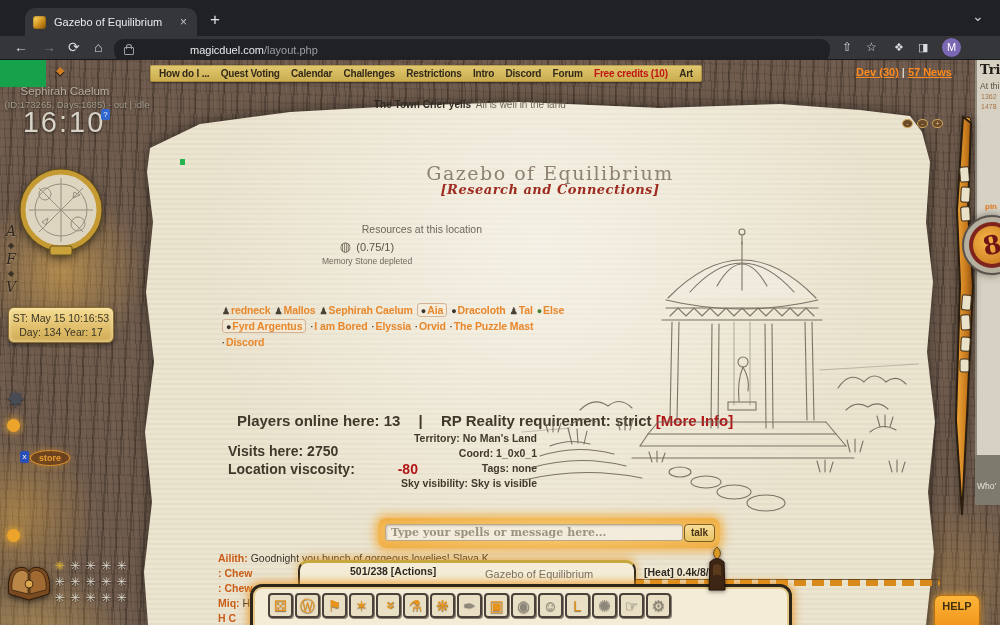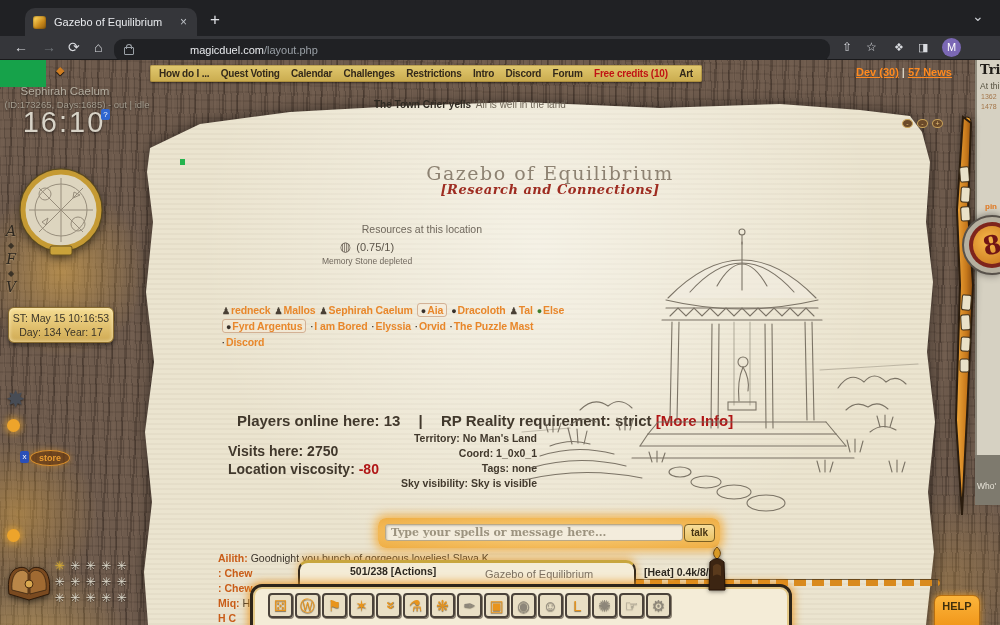--- a/index.html
+++ b/index.html
@@ -101,21 +101,21 @@
   .pline{height:16px;white-space:nowrap;}
   .pl{color:#e8872b;font-weight:bold;font-size:10.5px;letter-spacing:-.1px;margin-right:4px;}
   .pl .picon{font-size:9px;color:#4a4136;margin-right:1px;}
   .pl .picon.g{color:#3f7d2c;}
   .pl .picon.d{color:#38302a;}
   .pl.boxed{border:1px solid rgba(190,140,105,.6);background:rgba(255,240,220,.3);border-radius:3px;padding:0 3px;}
   #online-line{left:237px;top:352px;font-size:15px;font-weight:bold;color:#41382c;z-index:2;white-space:nowrap;}
   #online-line .red{color:#b01515;}
   #online-line .div{margin:0 14px;}
   #visits-block{left:228px;top:382px;font-size:14px;font-weight:bold;color:#41382c;line-height:18px;z-index:2;white-space:nowrap;}
-  #visits-block .red{color:#b01515;}
+  #visits-block .red{color:#b01515;margin-left:39px;}
   #geo-block{left:337px;top:371px;width:200px;text-align:right;font-size:10.5px;font-weight:bold;color:#41382c;line-height:15px;z-index:2;}
   
   #gazebo{left:520px;top:160px;z-index:2;}
   
   #chatbar{left:378px;top:458px;width:342px;height:30px;border-radius:8px;
     background:radial-gradient(ellipse at 50% 50%, #f9cf7e, #efae44);
     box-shadow:0 0 10px 3px rgba(243,164,40,.75);z-index:2;}
   #chat-input{position:absolute;left:7px;top:6px;width:298px;height:17px;border:1px solid #b9a989;border-radius:3px;
     background:#f3ecdc;box-shadow:inset 1px 1px 2px rgba(0,0,0,.18);font-family:"DejaVu Serif",serif;
     font-size:11px;font-weight:bold;color:#6d665a;padding:0 5px;box-sizing:border-box;}

